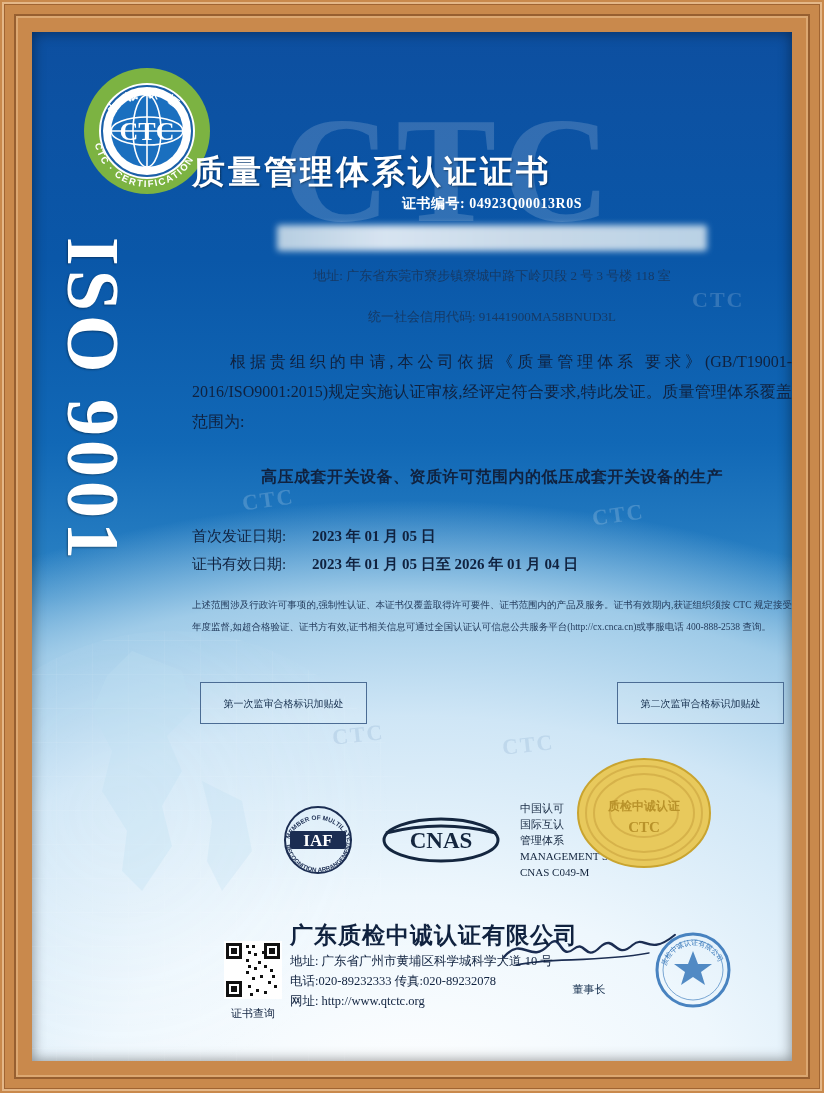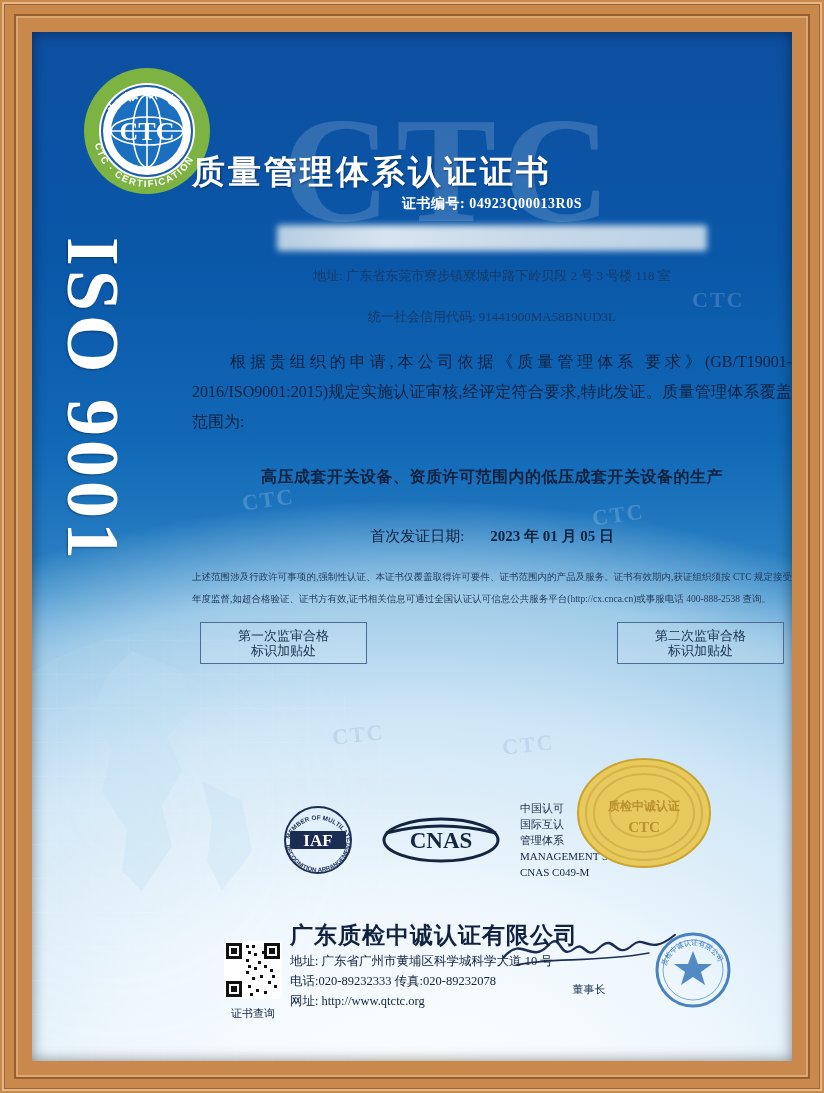--- a/index.html
+++ b/index.html
@@ -93,34 +93,34 @@
   .para{
     margin-top:20px;color:#10223f;font-size:16px;line-height:30px;
     font-family:"Liberation Serif",serif;text-align:justify;
   }
   .para .ind{display:inline-block;width:34px;}
   .scope{
     margin-top:30px;text-align:center;color:#10223f;font-weight:bold;font-size:16px;
     font-family:"Liberation Serif",serif;letter-spacing:.5px;
   }
   .dates{margin-top:34px;color:#10223f;font-size:15px;font-family:"Liberation Serif",serif;line-height:28px;}
-  .dates .row{display:flex;justify-content:center;}
+  .dates .row{display:flex;}
   .dates .lbl{width:108px;text-align:justify;}
   .dates .val{margin-left:12px;font-weight:bold;}
 
   .fine{
     margin-top:16px;font-size:9.5px;line-height:22px;color:#233b5c;
     font-family:"Liberation Serif",serif;text-align:justify;
   }
 
   .stamp-boxes{margin-top:12px;display:flex;justify-content:space-between;padding:0 8px;}
   .stamp-box{
-    width:165px;height:40px;border:1px solid #4b6c94;display:flex;flex-direction:column;
-    align-items:center;justify-content:center;font-size:13px;color:#17304f;line-height:15px;
-    font-family:"Liberation Serif",serif;background:rgba(255,255,255,.12);
+    width:165px;height:40px;border:1px solid #4b6c94;display:flex;flex-direction:row;
+    align-items:center;justify-content:center;font-size:10px;color:#17304f;line-height:15px;
+    font-family:"Liberation Serif",serif;background:rgba(255,255,255,.12);margin-top:32px;
   }
 
   
   .accred{position:absolute;left:236px;top:768px;display:flex;align-items:center;gap:14px;}
   .iaf{width:100px;height:70px;}
   .cnas{display:flex;flex-direction:column;line-height:1;}
   .cnas-txt{font-size:11px;color:#14263f;line-height:16px;font-family:"Liberation Serif",serif;margin-left:6px;}
 
   
   .seal{position:absolute;right:78px;top:722px;width:140px;height:118px;}
@@ -203,20 +203,24 @@
       <div class="addr" style="margin-top:20px;">统一社会信用代码: 91441900MA58BNUD3L</div>
 
       <div class="para"><span class="ind"></span><span>根据贵组织的申请,本公司依据《质量管理体系  要求》(GB/T19001-2016/ISO9001:2015)规定实施认证审核,经评定符合要求,特此发证。质量管理体系覆盖范围为:</span></div>
 
       <div class="scope">高压成套开关设备、资质许可范围内的低压成套开关设备的生产</div>
 
       <div class="dates">
         <div class="row">
           <span class="lbl">首次发证日期:</span>
           <span class="val">2023 年 01 月 05 日</span>
+        </div>
+        <div class="row">
+          <span class="lbl">证书有效日期:</span>
+          <span class="val">2023 年 01 月 05 日至 2026 年 01 月 04 日</span>
         </div>
       </div>
 
       <div class="fine">上述范围涉及行政许可事项的,强制性认证、本证书仅覆盖取得许可要件、证书范围内的产品及服务。证书有效期内,获证组织须按 CTC 规定接受年度监督,如超合格验证、证书方有效,证书相关信息可通过全国认证认可信息公共服务平台(http://cx.cnca.cn)或事服电话 400-888-2538 查询。</div>
 
       <div class="stamp-boxes">
         <div class="stamp-box">
           <span>第一次监审合格</span>
           <span>标识加贴处</span>
         </div>

